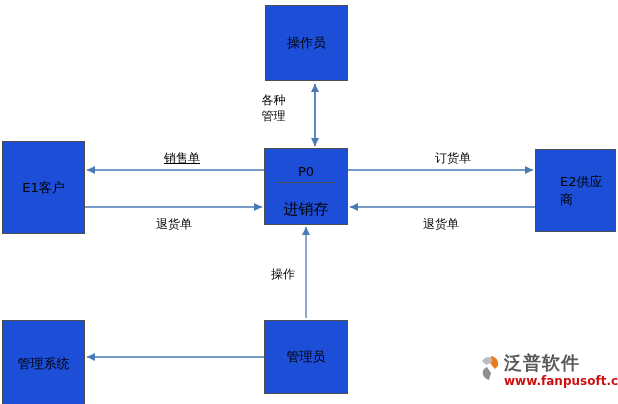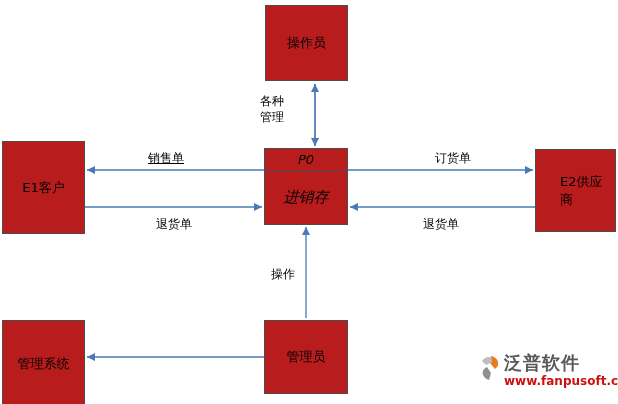--- a/index.html
+++ b/index.html
@@ -22,31 +22,30 @@
   }
   svg.arrow-layer {
     position: absolute;
     left: 0; top: 0;
     pointer-events: none;
   }
   .node {
     position: absolute;
     box-sizing: border-box;
     border: 1px solid #4d4d4d;
-    background: #b91c1c;
+    background: #1d4ed8;
     display: flex;
     align-items: center;
     justify-content: center;
     font-size: 13px;
     color: #000;
   }
   .node.process {
     display: block;
-    padding: 0;
-    font-style: italic;
+    padding: 12px;
   }
   .process .cell-top {
     box-sizing: border-box;
     height: 22px;
     border-bottom: 1px solid #4d4d4d;
     display: flex;
     align-items: center;
     justify-content: center;
     font-size: 13px;
   }
@@ -60,21 +59,22 @@
   }
   .edge-label {
     position: absolute;
     font-size: 12px;
     line-height: 16px;
     color: #000;
     text-align: center;
   }
   .edge-label.wrap {
     width: 27px;
-    text-align: left;
+    text-align: center;
+    font-family: Liberation Mono, monospace;
   }
   .watermark {
     position: absolute;
     left: 479px;
     top: 352px;
     display: flex;
     align-items: flex-start;
   }
   .watermark .logo-icon {
     margin-top: 3px;
@@ -146,21 +146,21 @@
   <div class="node" style="left:2px; top:320px; width:83px; height:88px;">
     <span>管理系统</span>
   </div>
 
   <div class="node" style="left:264px; top:320px; width:84px; height:74px;font-family:Liberation Serif, serif;">
     <span>管理员</span>
   </div>
 
   <div class="edge-label wrap" style="left:260px; top:93px;">各种管理</div>
 
-  <div class="edge-label" style="left:136px; top:150px; width:60px;text-decoration:underline;">销售单</div>
+  <div class="edge-label" style="left:152px; top:150px; width:60px;text-decoration:underline;">销售单</div>
 
   <div class="edge-label" style="left:144px; top:216px; width:60px;">退货单</div>
 
   <div class="edge-label" style="left:411px; top:150px; width:60px;text-align:right;">订货单</div>
 
   <div class="edge-label" style="left:411px; top:216px; width:60px;">退货单</div>
 
   <div class="edge-label" style="left:263px; top:266px; width:40px;">操作</div>
 
   <div class="watermark">

